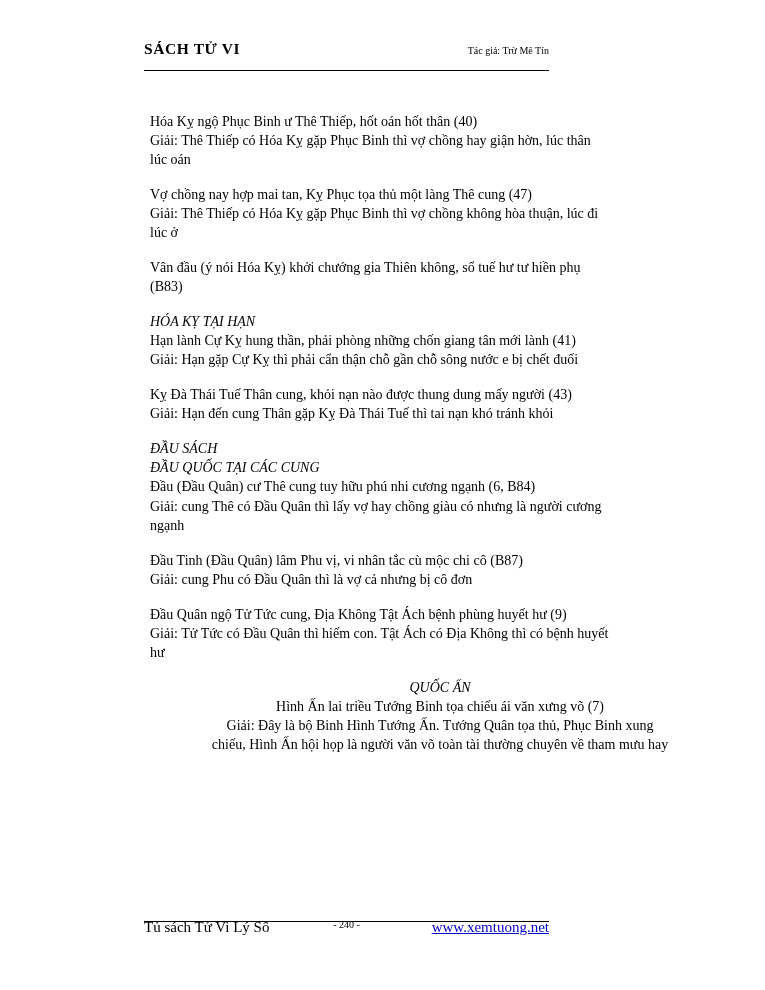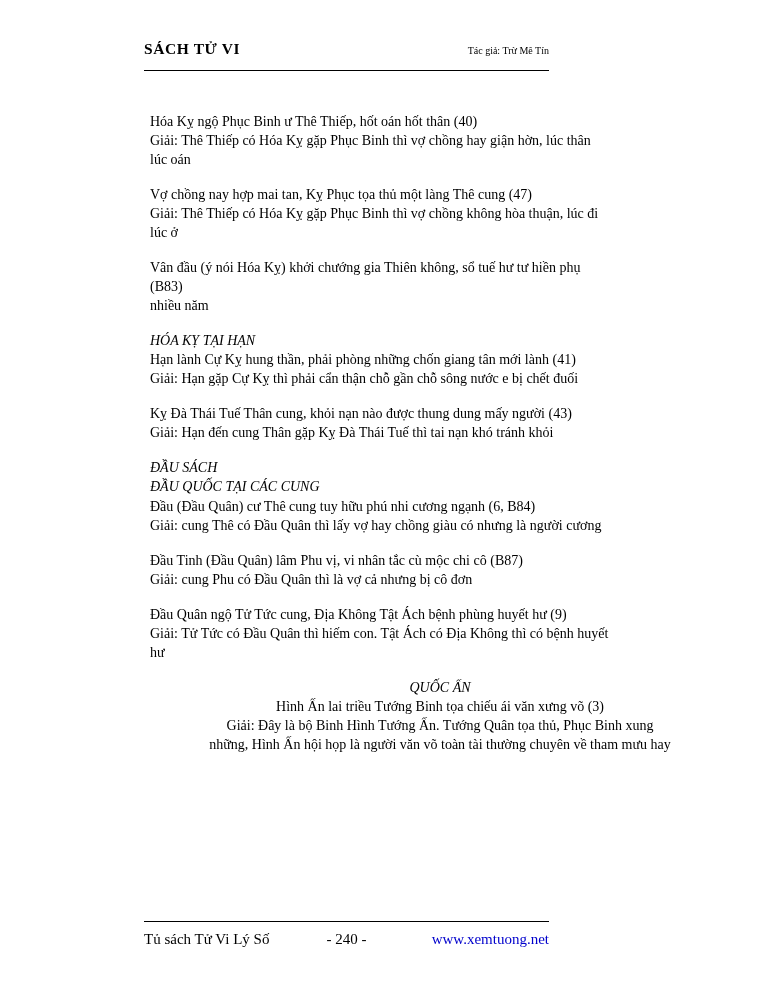--- a/index.html
+++ b/index.html
@@ -76,42 +76,43 @@
   .footer-rule {
     position: absolute;
     bottom: 68px;
     left: 100px;
     right: 100px;
     border-bottom: 1px solid #000;
     height: 0;
   }
   .footer {
     position: absolute;
-    bottom: 42px;
+    bottom: 54px;
     left: 100px;
     right: 100px;
     display: flex;
     justify-content: space-between;
     align-items: baseline;
     font-size: 15px;
   }
   .footer-center {
     position: absolute;
     left: 0;
     right: 0;
     text-align: center;
-    font-size: 15px;
+    font-size: 10px;
     pointer-events: none;
   }
   .footer-left, .footer-right {
     position: relative;
     z-index: 2;
   }
   .footer-right a, .footer-right {
     color: #0000cc;
+    text-decoration: underline;
   }
 </style>
 </head>
 <body>
 
 <div class="page">
 
   <div class="header">
     <div class="header-left">SÁCH TỬ VI</div>
     <div class="header-right">Tác giả: Trừ Mê Tín</div>
@@ -128,57 +129,57 @@
 
     <div class="block">
       <p class="line">Vợ chồng nay hợp mai tan, Kỵ Phục tọa thủ một làng Thê cung (47)</p>
       <p class="line">Giải: Thê Thiếp có Hóa Kỵ gặp Phục Binh thì vợ chồng không hòa thuận, lúc đi</p>
       <p class="line">lúc ở</p>
     </div>
 
     <div class="block">
       <p class="line">Vân đầu (ý nói Hóa Kỵ) khởi chướng gia Thiên không, sổ tuế hư tư hiền phụ</p>
       <p class="line">(B83)</p>
-      <p class="line">nhiều năm</p>
     </div>
 
     <div class="block">
       <p class="heading">HÓA KỴ TẠI HẠN</p>
       <p class="line">Hạn lành Cự Kỵ hung thần, phải phòng những chốn giang tân mới lành (41)</p>
       <p class="line">Giải: Hạn gặp Cự Kỵ thì phải cẩn thận chỗ gần chỗ sông nước e bị chết đuối</p>
     </div>
 
     <div class="block">
       <p class="line">Kỵ Đà Thái Tuế Thân cung, khỏi nạn nào được thung dung mấy người (43)</p>
       <p class="line">Giải: Hạn đến cung Thân gặp Kỵ Đà Thái Tuế thì tai nạn khó tránh khỏi</p>
     </div>
 
     <div class="block">
       <p class="heading">ĐẦU SÁCH</p>
       <p class="heading">ĐẦU QUỐC TẠI CÁC CUNG</p>
       <p class="line">Đầu (Đầu Quân) cư Thê cung tuy hữu phú nhi cương ngạnh (6, B84)</p>
       <p class="line">Giải: cung Thê có Đầu Quân thì lấy vợ hay chồng giàu có nhưng là người cương</p>
+      <p class="line">ngạnh</p>
     </div>
 
     <div class="block">
       <p class="line">Đầu Tinh (Đầu Quân) lâm Phu vị, vi nhân tắc cù mộc chi cô (B87)</p>
       <p class="line">Giải: cung Phu có Đầu Quân thì là vợ cả nhưng bị cô đơn</p>
     </div>
 
     <div class="block">
       <p class="line">Đầu Quân ngộ Tử Tức cung, Địa Không Tật Ách bệnh phùng huyết hư (9)</p>
       <p class="line">Giải: Tử Tức có Đầu Quân thì hiếm con. Tật Ách có Địa Không thì có bệnh huyết</p>
       <p class="line">hư</p>
     </div>
 
     <div class="block tight">
       <p class="heading">QUỐC ẤN</p>
-      <p class="line">Hình Ấn lai triều Tướng Binh tọa chiếu ái văn xưng võ (3)</p>
+      <p class="line">Hình Ấn lai triều Tướng Binh tọa chiếu ái văn xưng võ (7)</p>
       <p class="line">Giải: Đây là bộ Binh Hình Tướng Ấn. Tướng Quân tọa thủ, Phục Binh xung</p>
-      <p class="line">những, Hình Ấn hội họp là người văn võ toàn tài thường chuyên về tham mưu hay</p>
+      <p class="line">chiếu, Hình Ấn hội họp là người văn võ toàn tài thường chuyên về tham mưu hay</p>
     </div>
 
   </div>
 
   <div class="footer-rule"></div>
   <div class="footer">
     <div class="footer-left">Tủ sách Tử Vi Lý Số</div>
     <div class="footer-center">- 240 -</div>
     <div class="footer-right">www.xemtuong.net</div>
   </div>

